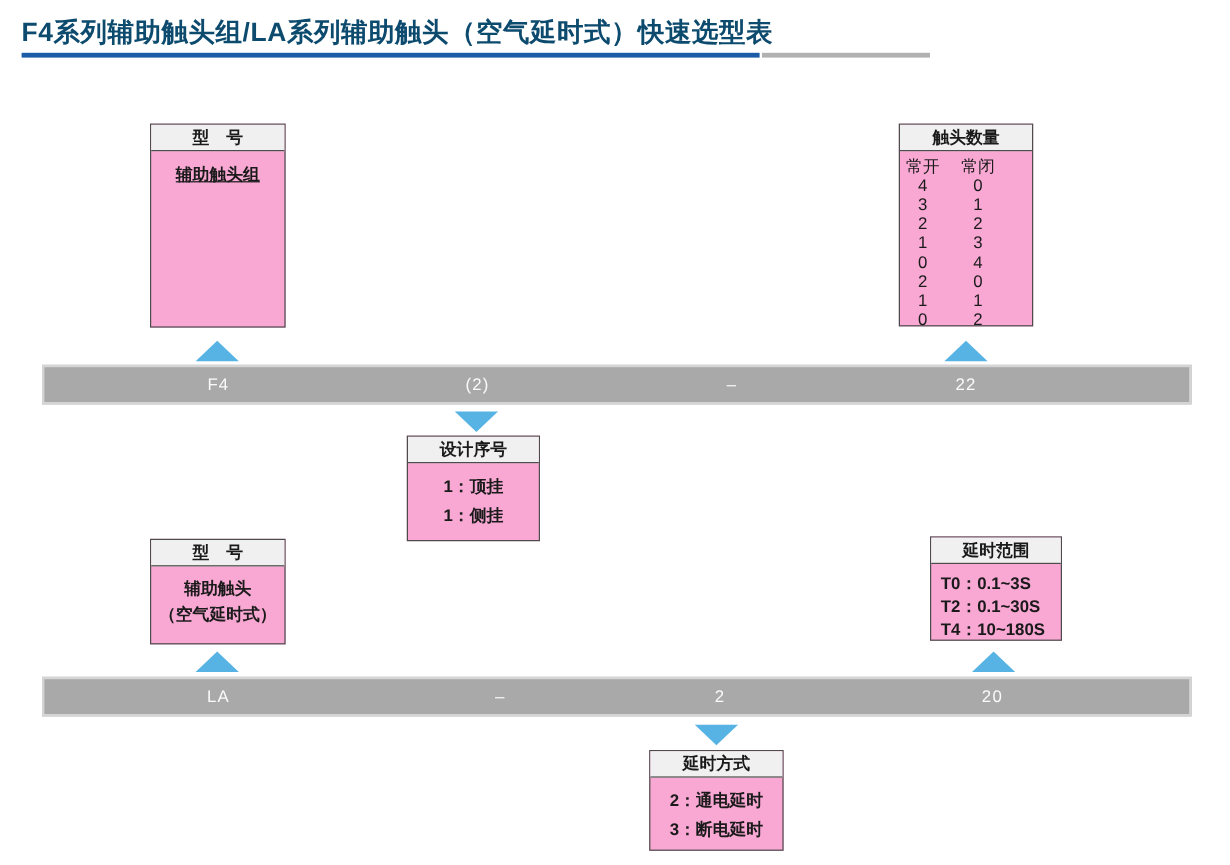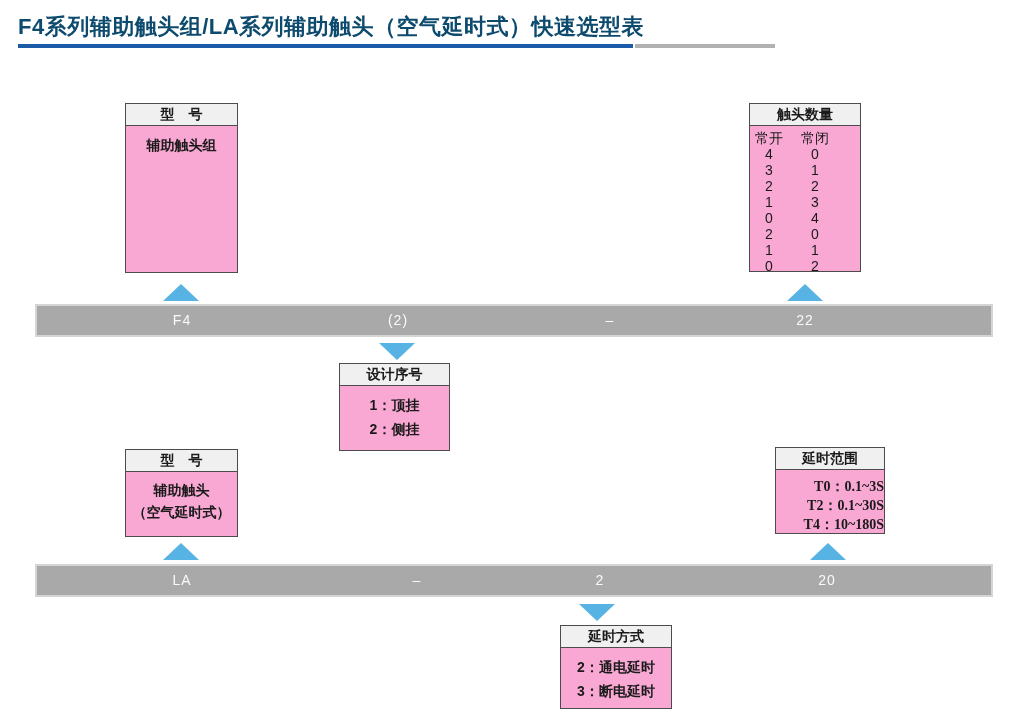--- a/index.html
+++ b/index.html
@@ -12,40 +12,40 @@
   .rule { position:absolute; top:44px; height:4px; }
   .rule-blue { left:18px; width:615px; background:var(--accent-blue,#1b5ba8); }
   .rule-gray { left:635px; width:140px; background:var(--underline-gray,#b1b1b1); }
 
   .sel-box { position:absolute; background:#f9a8d4; border:1px solid #4c4c4c; }
   .sel-box-header { height:22px; line-height:21px; text-align:center; background:#f0f0f0;
                     border-bottom:1px solid #4c4c4c; font-size:14px; font-weight:bold; }
   .box-line { text-align:center; font-size:14px; font-weight:bold; line-height:22px; }
 
   .box-model-f4 { left:125px; top:103px; width:113px; height:170px; }
-  .box-model-f4 .box-body { padding-top:8px; }
+  .box-model-f4 .box-body { padding-top:8px;text-decoration:underline; }
 
   .box-contacts { left:749px; top:103px; width:112px; height:169px; }
   .box-contacts .box-body { padding-top:4px; }
   .ct-row { display:flex; justify-content:flex-start; gap:8px; line-height:16px;
             font-size:14px; font-weight:normal; }
   .ct-cell { width:38px; text-align:center; }
 
   .box-design { left:339px; top:363px; width:111px; height:88px; }
   .box-design .box-line { line-height:24px; }
   .box-design .box-body { padding-top:7px; }
 
   .box-model-la { left:125px; top:449px; width:113px; height:88px; }
   .box-model-la .box-body { padding-top:7px; }
 
   .box-delay-range { left:775px; top:447px; width:110px; height:87px; }
   .box-delay-range .box-body { padding-top:7px; }
-  .box-delay-range .box-line { text-align:right; padding-left:8px; line-height:19px;font-family:Liberation Serif, serif; }
+  .box-delay-range .box-line { text-align:left; padding-left:8px; line-height:19px; }
 
-  .box-delay-mode { left:541px; top:625px; width:112px; height:84px;margin-left:19px; }
+  .box-delay-mode { left:541px; top:625px; width:112px; height:84px; }
   .box-delay-mode .box-line { line-height:24px; }
   .box-delay-mode .box-body { padding-top:7px; }
 
   .bar { position:absolute; left:35px; width:958px; height:33px;
          background:var(--bar-gray,#a9a9a9); border:2px solid #d5d5d5; }
   .bar-1 { top:304px; }
   .bar-2 { top:564px; }
   .bar-label { position:absolute; top:0; transform:translateX(-50%); line-height:29px;
                color:#fafafa; font-size:14px; white-space:nowrap; letter-spacing:1px; }
 
@@ -121,21 +121,21 @@
     <span class="bar-label" style="left:573px;">–</span>
     <span class="bar-label" style="left:768px;">22</span>
   </div>
 
   <div class="tri-down" style="left:379px; top:343px;"></div>
 
   <div class="sel-box box-design">
     <div class="sel-box-header">设计序号</div>
     <div class="box-body">
       <div class="box-line">1：顶挂</div>
-      <div class="box-line">2：侧挂</div>
+      <div class="box-line">1：侧挂</div>
     </div>
   </div>
 
   <div class="sel-box box-model-la">
     <div class="sel-box-header">型　号</div>
     <div class="box-body">
       <div class="box-line">辅助触头</div>
       <div class="box-line">（空气延时式）</div>
     </div>
   </div>

